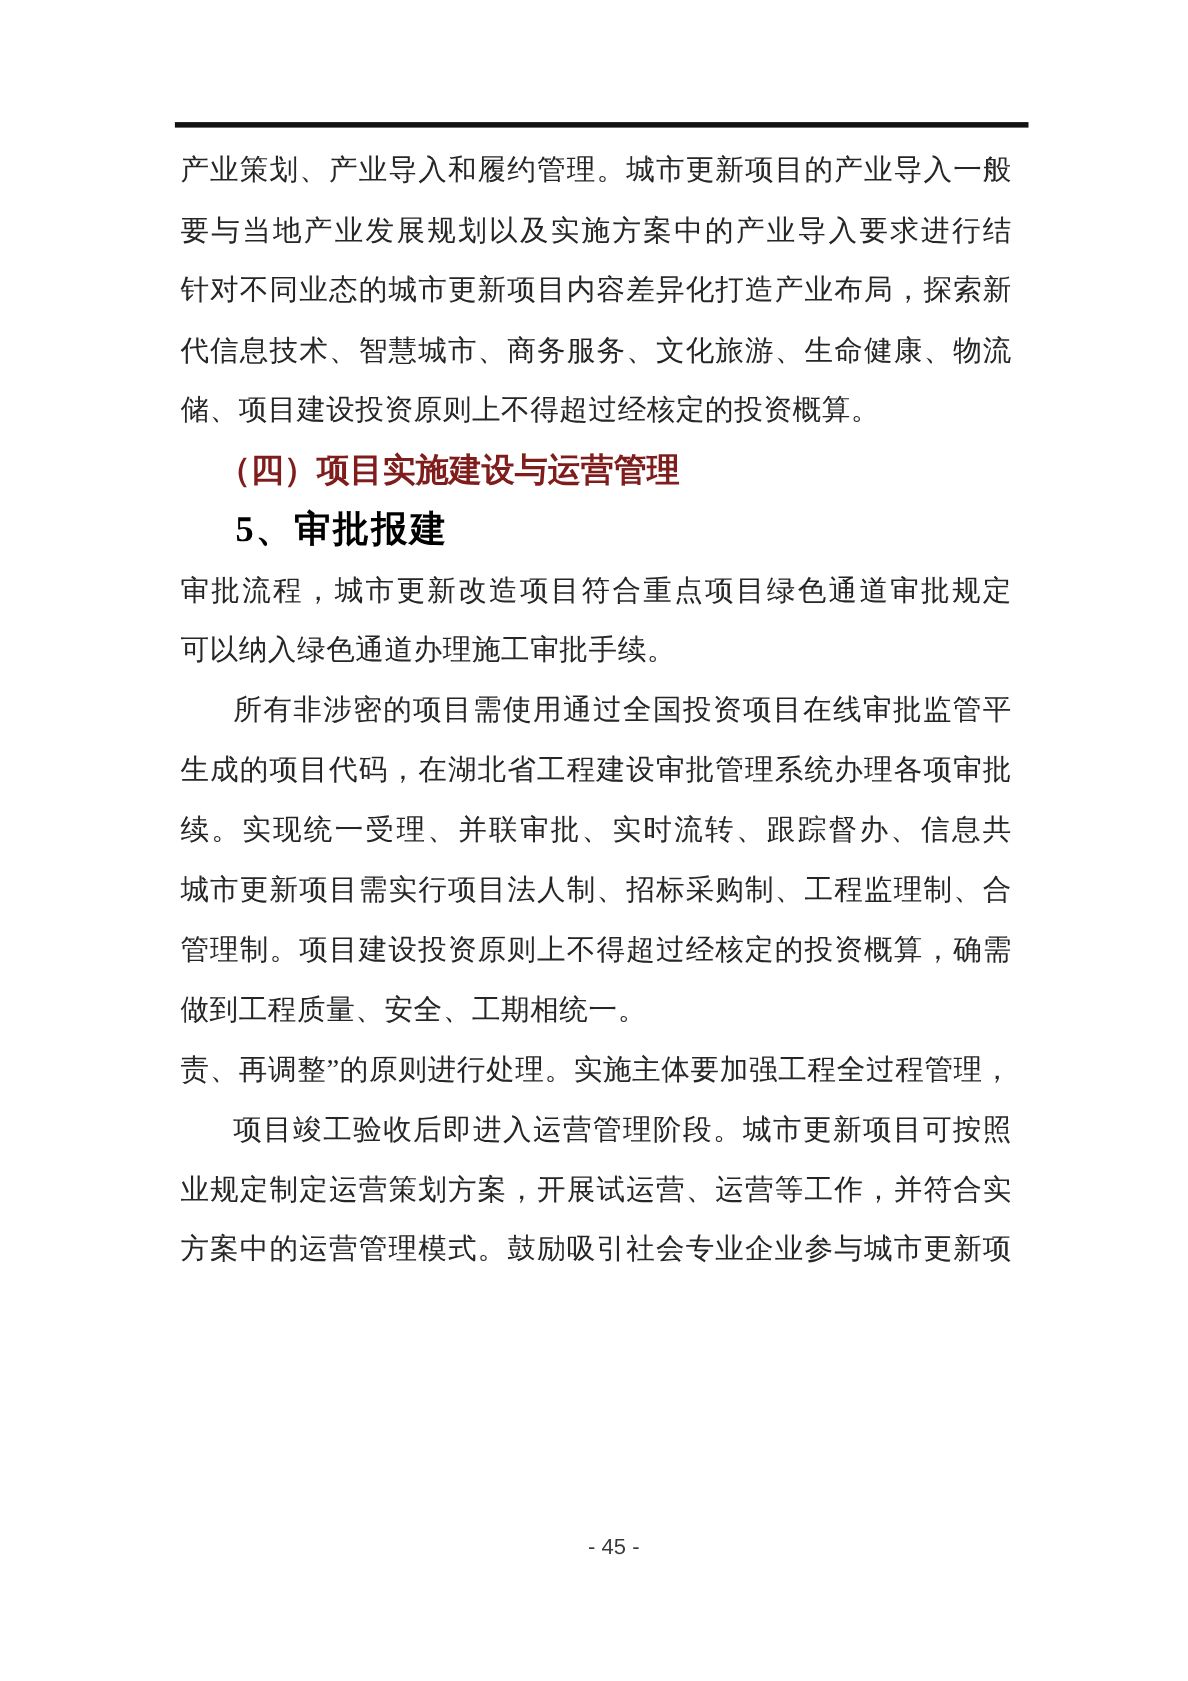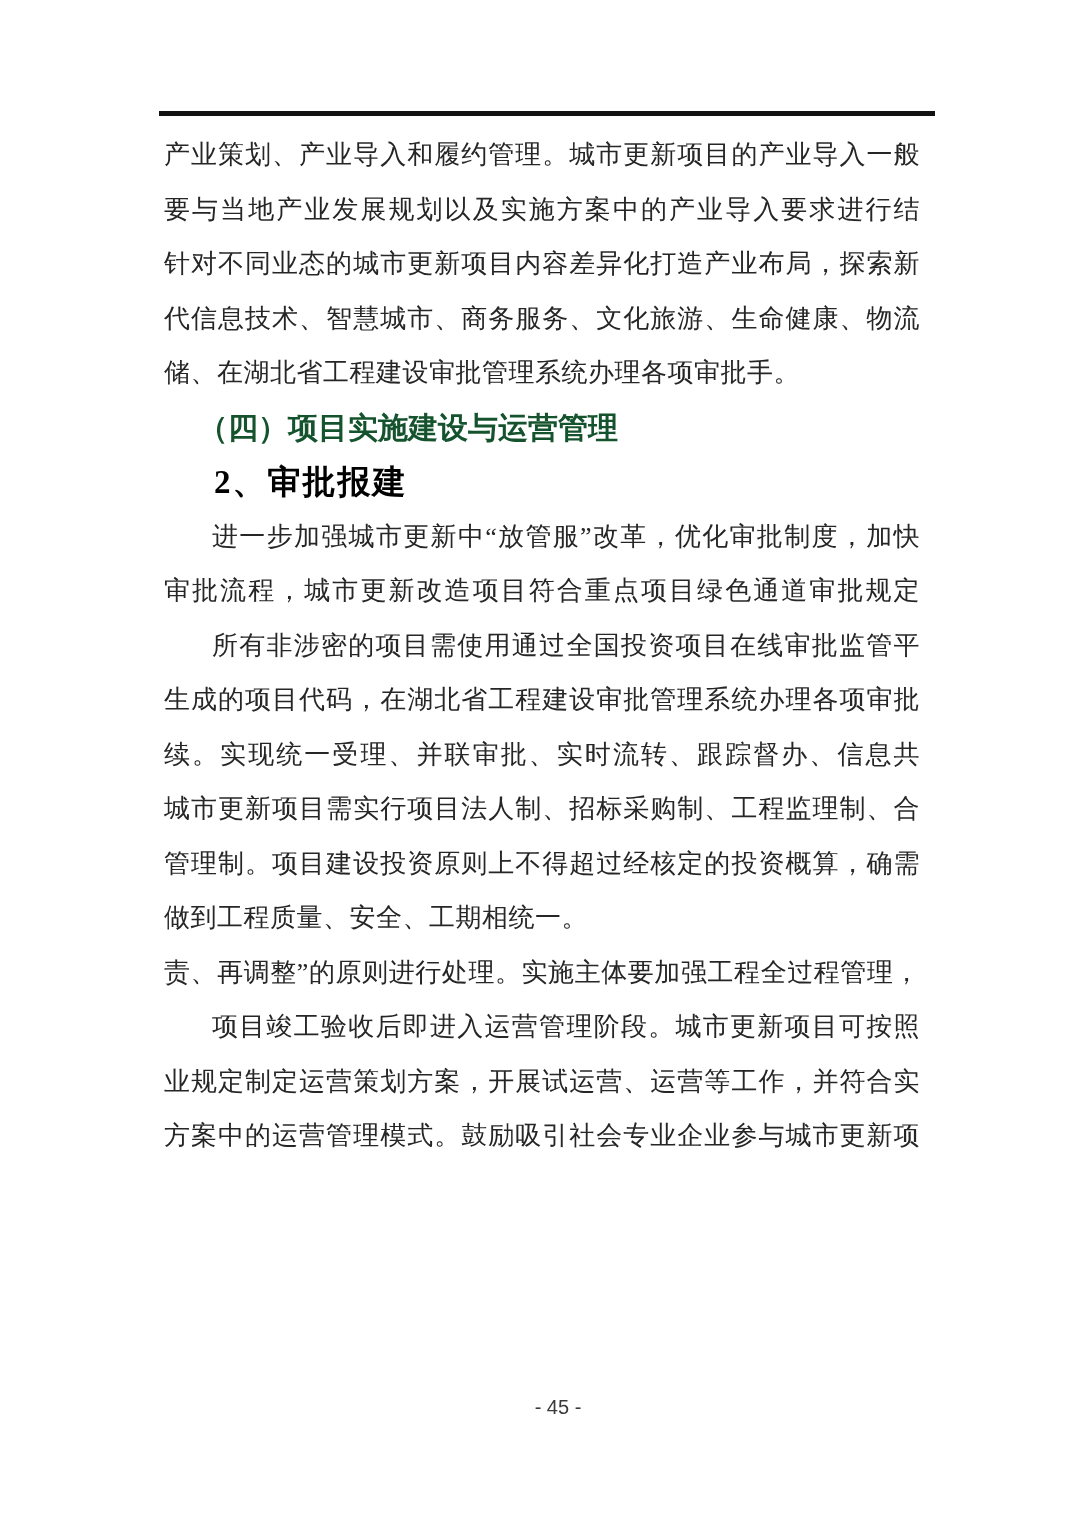--- a/index.html
+++ b/index.html
@@ -44,21 +44,21 @@
   .line.indent {
     text-indent: 48px;
   }
   .line.para-end {
     text-align: left;
     text-align-last: left;
   }
   .line.heading1 {
     font-weight: bold;
     font-size: 30px;
-    color: #14532d;
+    color: #7f1d1d;
     letter-spacing: 0;
     text-align: left;
     text-align-last: left;
     text-indent: 34px;
   }
   .line.heading2 {
     font-weight: bold;
     font-size: 33px;
     color: #000000;
     letter-spacing: 2px;
@@ -83,25 +83,25 @@
 </head>
 <body>
 
 <div class="page">
   <div class="header-rule"></div>
   <div class="content">
       <div class="line">产业策划、产业导入和履约管理。城市更新项目的产业导入一般需</div>
       <div class="line">要与当地产业发展规划以及实施方案中的产业导入要求进行结合，</div>
       <div class="line">针对不同业态的城市更新项目内容差异化打造产业布局，探索新一</div>
       <div class="line">代信息技术、智慧城市、商务服务、文化旅游、生命健康、物流仓</div>
-      <div class="line para-end">储、在湖北省工程建设审批管理系统办理各项审批手。</div>
+      <div class="line para-end">储、项目建设投资原则上不得超过经核定的投资概算。</div>
       <div class="line heading1">（四）项目实施建设与运营管理</div>
-      <div class="line heading2">2、审批报建</div>
-      <div class="line indent">进一步加强城市更新中“放管服”改革，优化审批制度，加快</div>
+      <div class="line heading2">5、审批报建</div>
       <div class="line">审批流程，城市更新改造项目符合重点项目绿色通道审批规定的，</div>
+      <div class="line para-end">可以纳入绿色通道办理施工审批手续。</div>
       <div class="line indent">所有非涉密的项目需使用通过全国投资项目在线审批监管平台</div>
       <div class="line">生成的项目代码，在湖北省工程建设审批管理系统办理各项审批手</div>
       <div class="line">续。实现统一受理、并联审批、实时流转、跟踪督办、信息共享。</div>
       <div class="line">城市更新项目需实行项目法人制、招标采购制、工程监理制、合同</div>
       <div class="line">管理制。项目建设投资原则上不得超过经核定的投资概算，确需增</div>
       <div class="line para-end">做到工程质量、安全、工期相统一。</div>
       <div class="line">责、再调整”的原则进行处理。实施主体要加强工程全过程管理，</div>
       <div class="line indent">项目竣工验收后即进入运营管理阶段。城市更新项目可按照行</div>
       <div class="line">业规定制定运营策划方案，开展试运营、运营等工作，并符合实施</div>
       <div class="line">方案中的运营管理模式。鼓励吸引社会专业企业参与城市更新项目</div>

